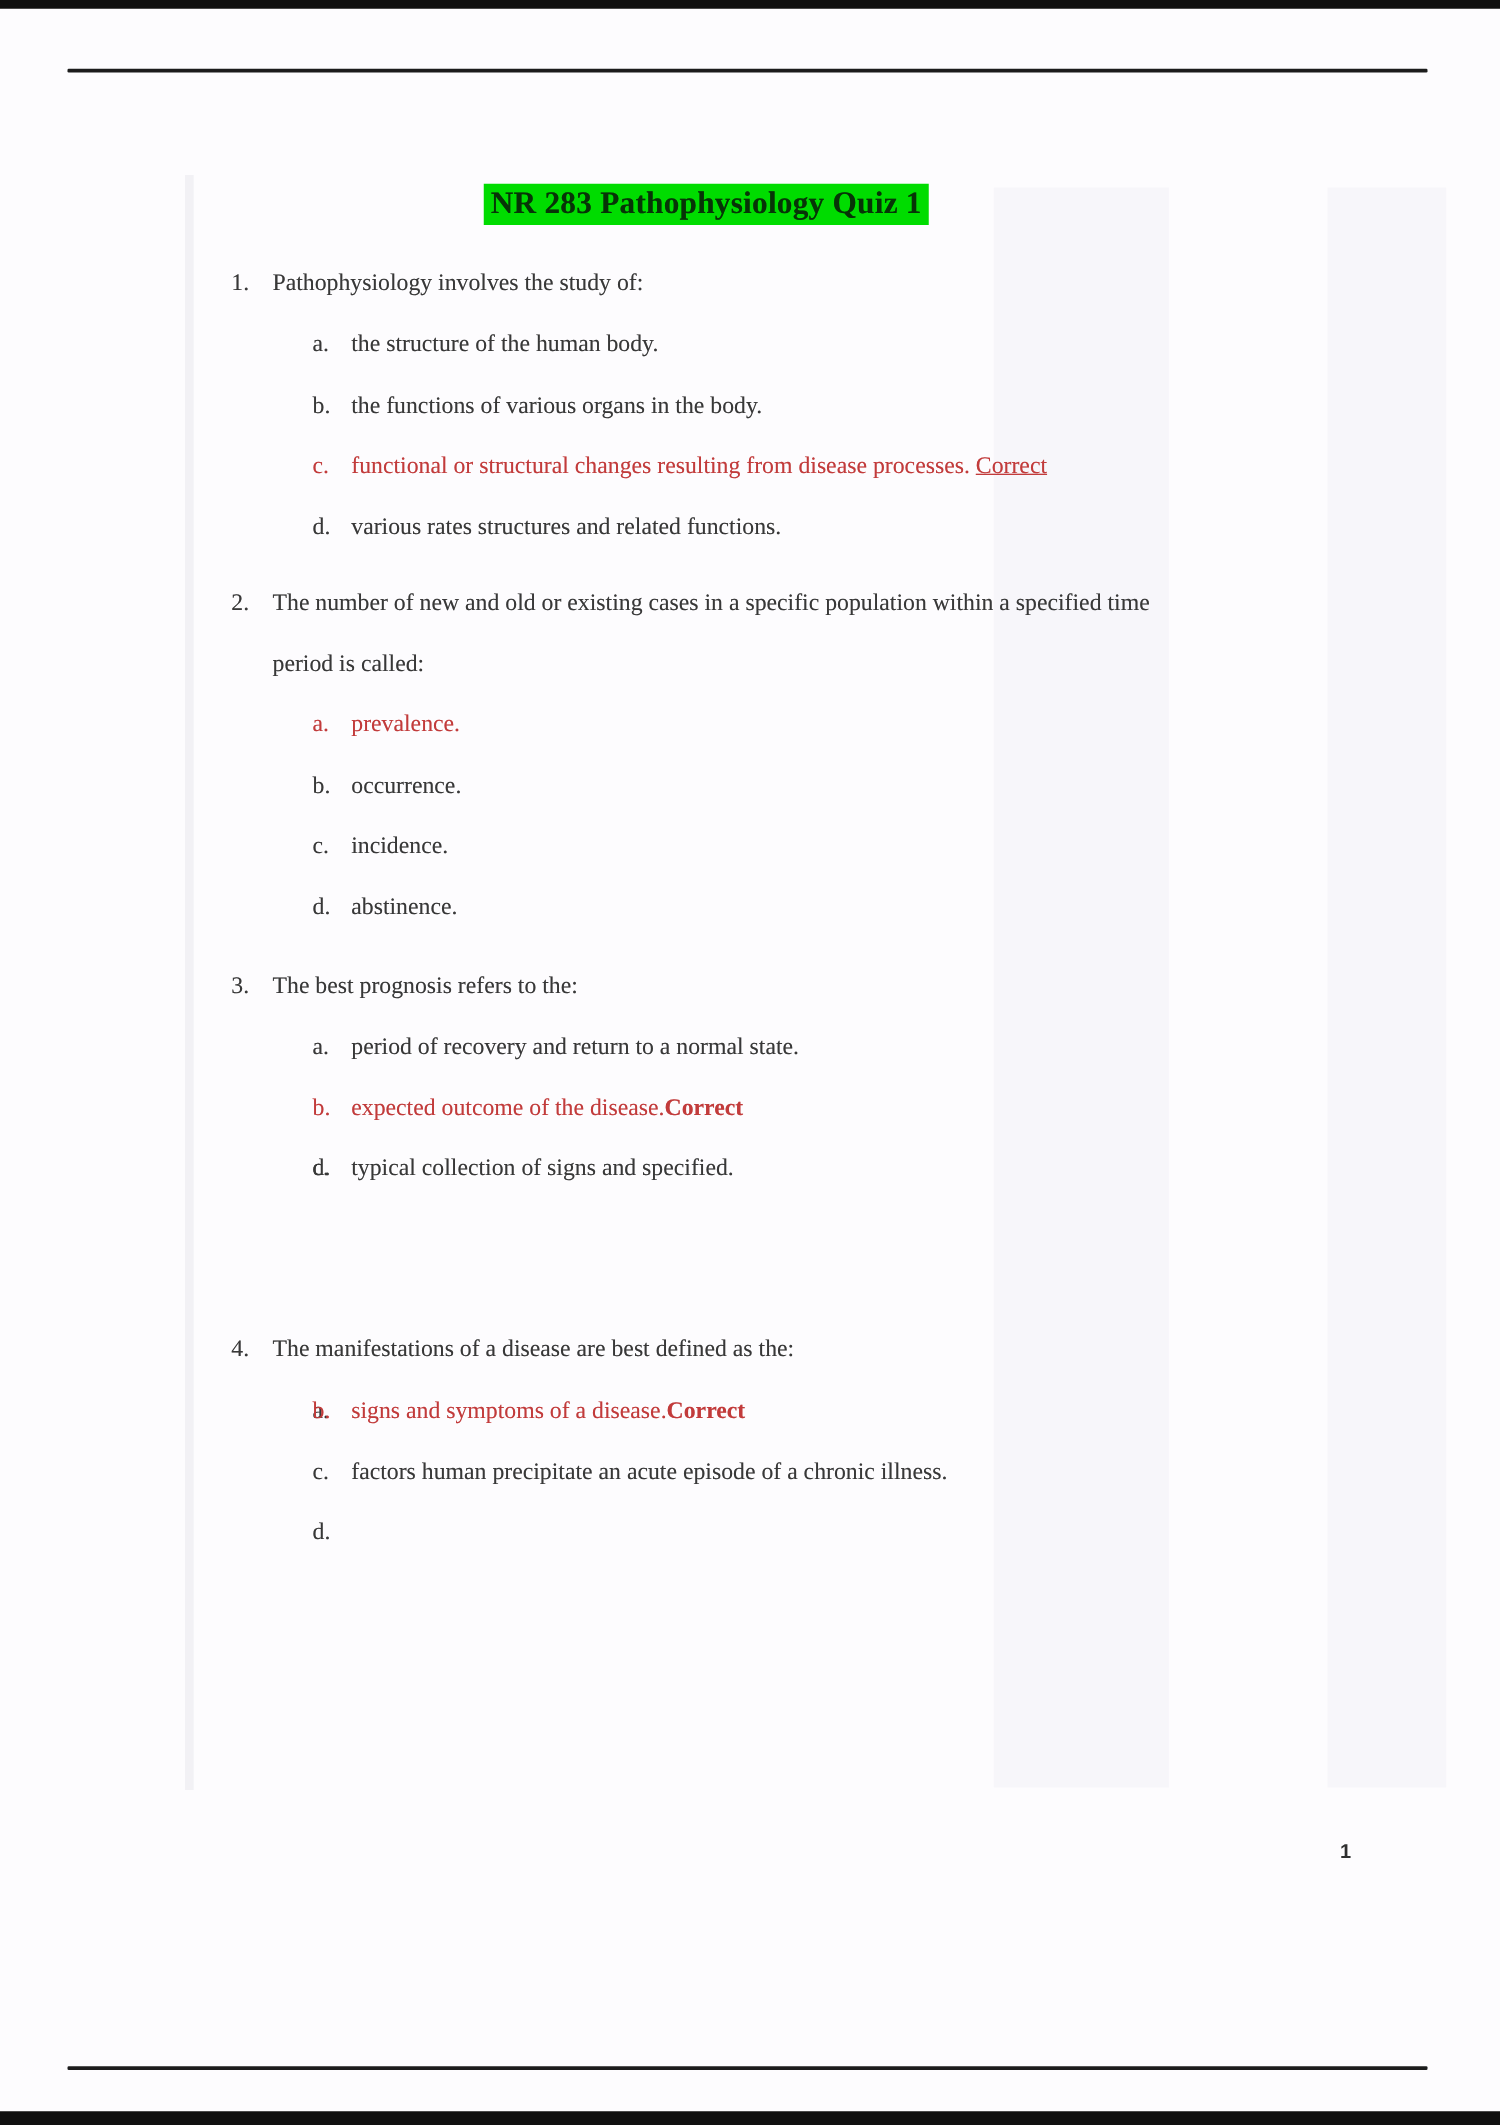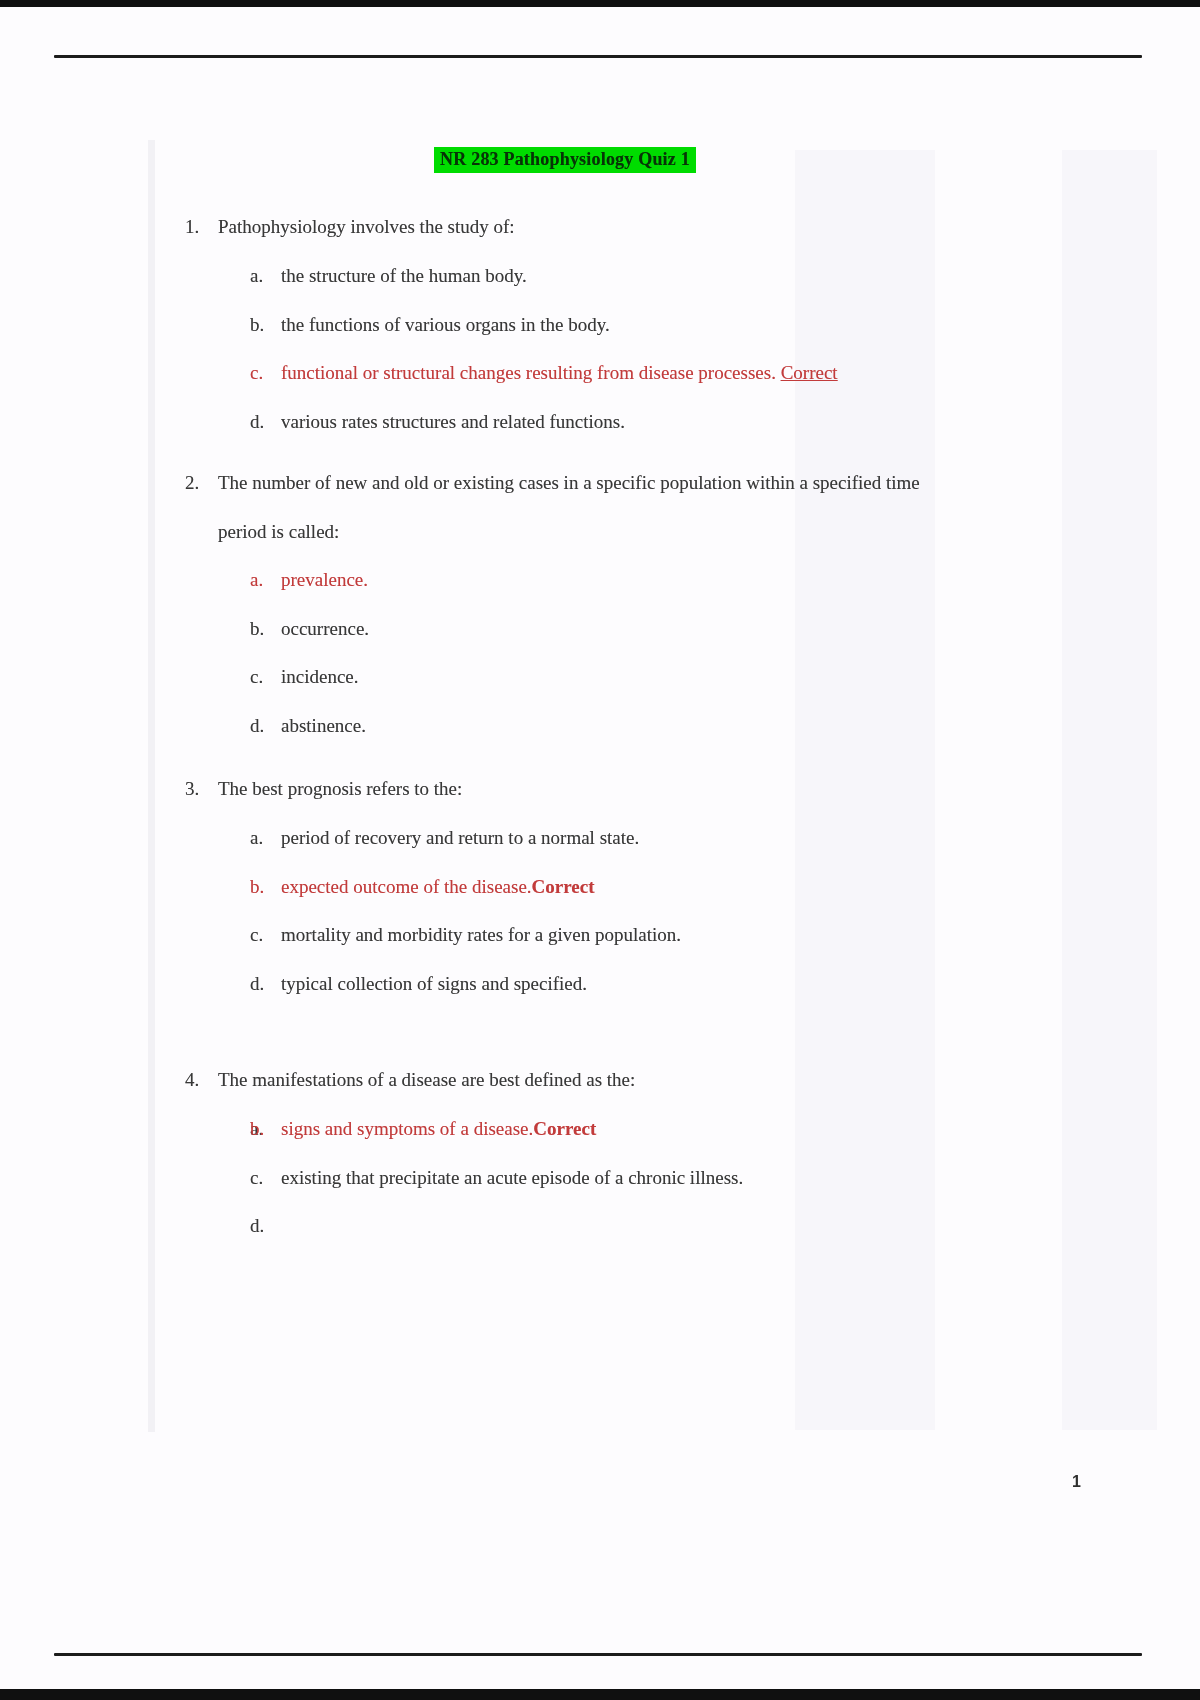--- a/index.html
+++ b/index.html
@@ -46,21 +46,21 @@
 
   
   .title-wrap {
     position: absolute; left: 0; top: 147px;
     width: 1130px; text-align: center;
   }
   .title-highlight {
     display: inline-block;
     background: #00dc00;
     color: #073407;
-    font-size: 18px; font-weight: bold;
+    font-size: 25px; font-weight: bold;
     padding: 2px 6px 3px 6px;
     letter-spacing: .2px;
     text-shadow: 0 0 .5px rgba(0,40,0,.5);
   }
 
   
   #questions {
     position: absolute; left: 185px; top: 0;
     width: 880px;
     font-size: 19px;
@@ -125,28 +125,28 @@
         <div class="q-text"><span class="q-num">2.</span><span>The number of new and old or existing cases in a specific population within a specified time period is called:</span></div>
         <div class="opt correct"><span class="letter">a.</span><span class="opt-text">prevalence.</span></div>
         <div class="opt"><span class="letter">b.</span><span class="opt-text">occurrence.</span></div>
         <div class="opt"><span class="letter">c.</span><span class="opt-text">incidence.</span></div>
         <div class="opt"><span class="letter">d.</span><span class="opt-text">abstinence.</span></div>
       </div>
       <div class="question-block">
         <div class="q-text"><span class="q-num">3.</span><span>The best prognosis refers to the:</span></div>
         <div class="opt"><span class="letter">a.</span><span class="opt-text">period of recovery and return to a normal state.</span></div>
         <div class="opt correct"><span class="letter">b.</span><span class="opt-text">expected outcome of the disease.</span><span class="correct-label bold">Correct</span></div>
-        <div class="opt"><span class="letter">c.</span><span class="opt-text">mortality and morbidity rates for a given population.</span></div>
+        <div class="opt"><span class="letter">c.</span></div>
         <div class="opt"><span class="letter">d.</span><span class="opt-text">typical collection of signs and specified.</span></div>
       </div>
       <div class="question-block">
         <div class="q-text"><span class="q-num">4.</span><span>The manifestations of a disease are best defined as the:</span></div>
         <div class="opt"><span class="letter">a.</span></div>
         <div class="opt correct"><span class="letter">b.</span><span class="opt-text">signs and symptoms of a disease.</span><span class="correct-label bold">Correct</span></div>
-        <div class="opt"><span class="letter">c.</span><span class="opt-text">existing that precipitate an acute episode of a chronic illness.</span></div>
+        <div class="opt"><span class="letter">c.</span><span class="opt-text">factors human precipitate an acute episode of a chronic illness.</span></div>
         <div class="opt"><span class="letter">d.</span></div>
       </div>
     </div>
 
   <div class="page-number">1</div>
 
   <div class="rule bottom"></div>
   <div class="bottom-bar"></div>
 </div>
 

